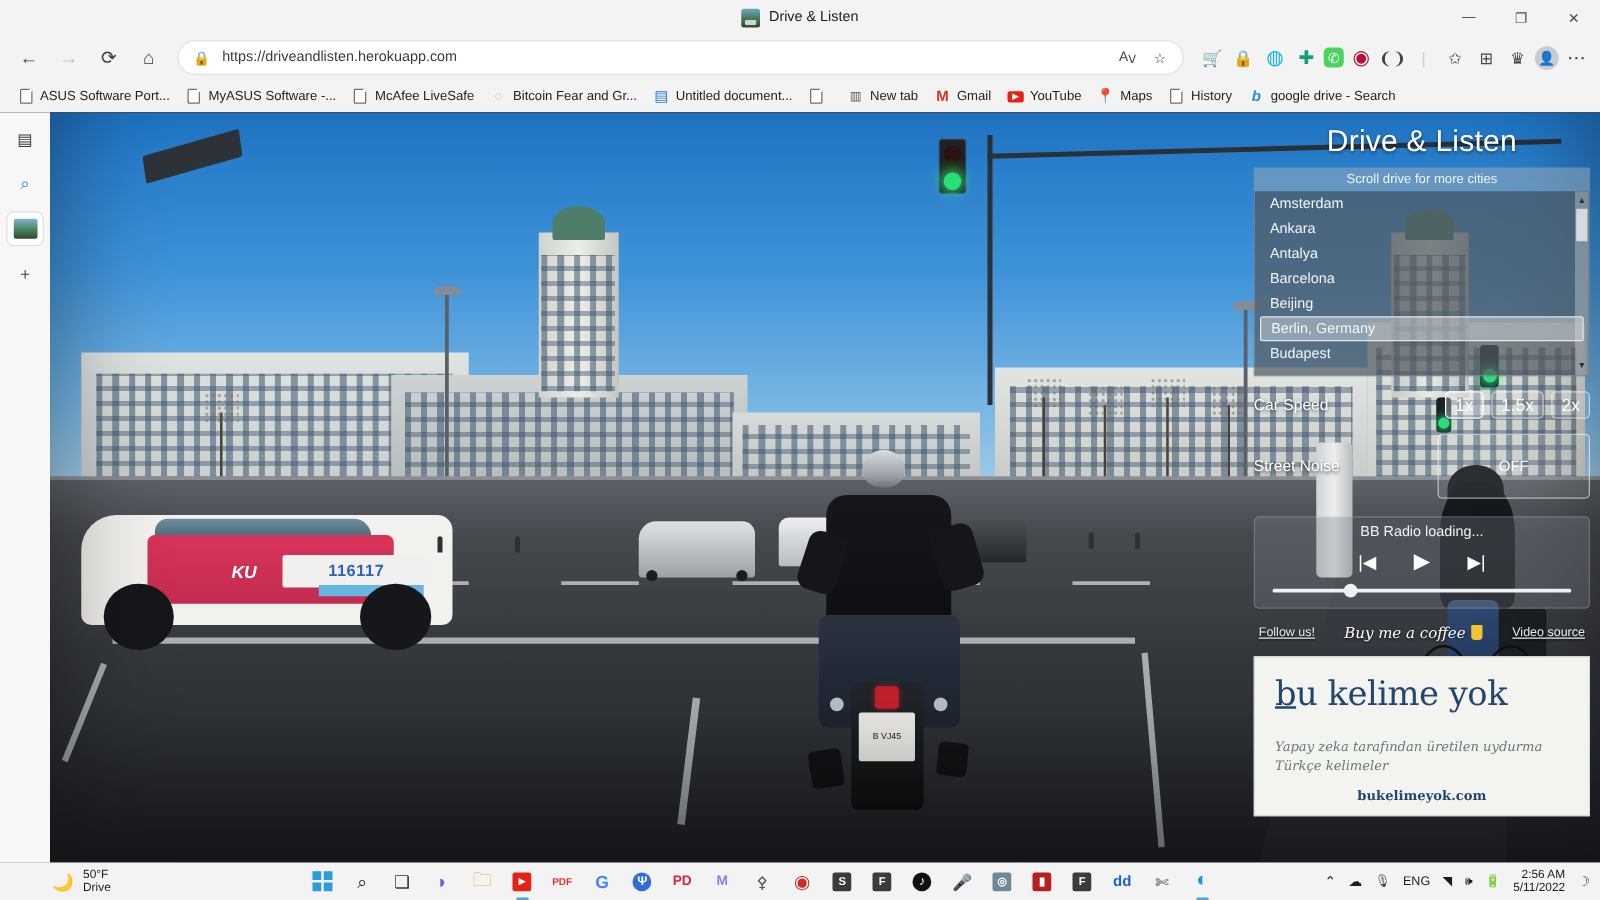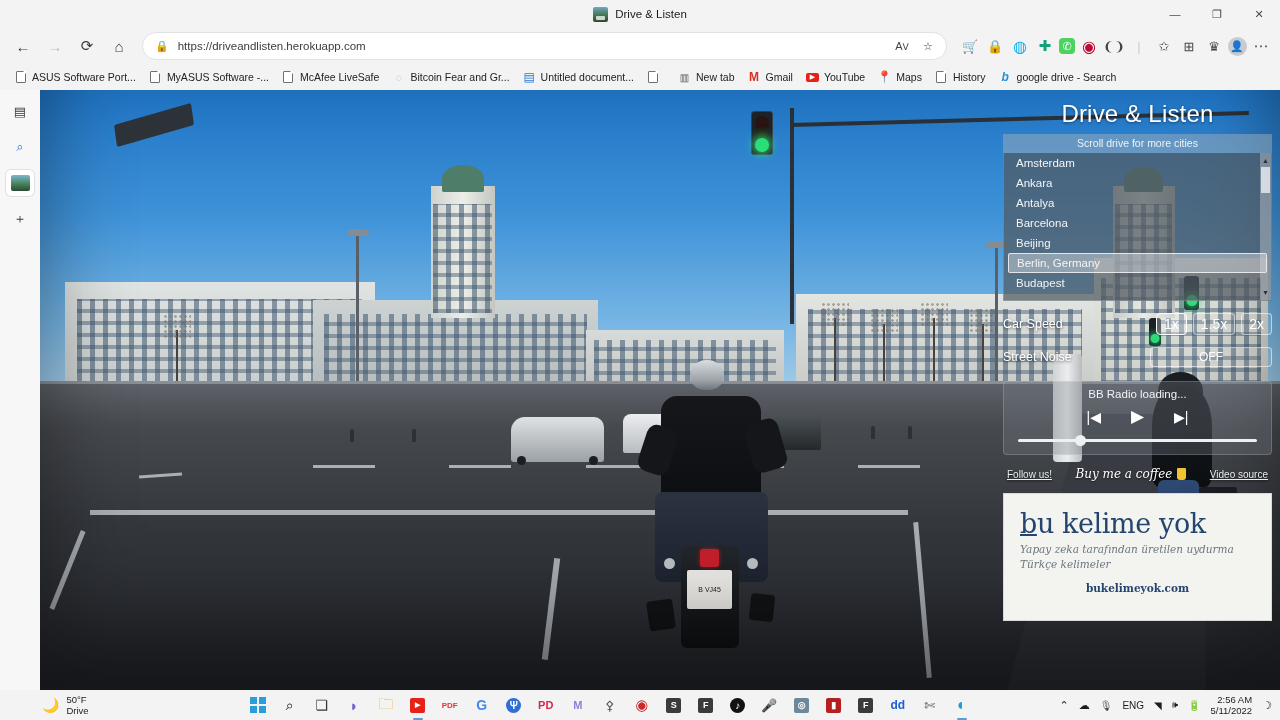--- a/index.html
+++ b/index.html
@@ -338,21 +338,21 @@
   .dl-label { font-size: 12.5px; color:#fff; text-shadow: 0 1px 3px rgba(0,0,0,.6); }
   .speed-group { display:flex; gap: 6px; }
   .speed-btn {
     min-width: 30px; text-align:center; font-size: 14px; color:#fff;
     border: 1px solid rgba(255,255,255,.55); border-radius: 4px; padding: 2px 7px;
     background: rgba(255,255,255,.10);
   }
   .speed-btn.active { background: rgba(255,255,255,.30); border-color:#fff; }
   .noise-btn {
     width: 122px; text-align:center; font-size: 12px; color:#fff;
-    border: 1px solid rgba(255,255,255,.55); border-radius: 4px; padding: 2px 0;
+    border: 1px solid rgba(255,255,255,.55); border-radius: 4px; padding: 18px 0;
     background: rgba(255,255,255,.08);
   }
 
   .radio {
     margin-top: 14px; background: rgba(120,128,136,.33);
     border: 1px solid rgba(255,255,255,.18); border-radius: 4px; padding: 6px 14px 12px;
   }
   .radio-status { text-align:center; font-size: 11.5px; color:#f0f3f5; margin-bottom: 6px; }
   .radio-ctrls { display:flex; align-items:center; justify-content:center; gap: 30px; margin-bottom: 12px; }
   .rc { color:#fff; font-size: 14px; }
@@ -367,21 +367,21 @@
   .coffee-txt { font-size: 12px; color:#fff; font-family:"DejaVu Serif", serif; font-style: italic; text-shadow: 0 1px 2px rgba(0,0,0,.7); }
   .cup { width: 9px; height: 12px; background: #f2c230; border-radius: 1px 1px 3px 3px; }
 
   .ad {
     margin-top: 12px; background: #f3f4f0; border: 1px solid #d9dad5; height: 128px;
     padding: 14px 16px 28px; position: relative;
   }
   .ad-title { font-family:"DejaVu Serif", serif; font-size: 27px; color: #23456e; letter-spacing: -.4px; }
   .ad-title u { text-decoration-thickness: 2px; }
   .ad-sub { font-family:"DejaVu Serif", serif; font-style: italic; font-size: 10.5px;
-    color: #6c7580; line-height: 15px; margin-top: 3px; }
+    color: #6c7580; line-height: 15px; margin-top: 20px; }
   .ad-url { text-align:center; font-family:"DejaVu Serif", serif; font-weight: bold;
     font-size: 10.5px; color:#23456e; margin-top: 10px; }
 
   
   .taskbar {
     position: absolute; left:0; bottom:0; width: 1280px; height: 30px;
     background: rgba(243,243,243,.97); display:flex; align-items:center;
     font-size: 10px; color:#1c1c1c;
   }
   .weather { display:flex; align-items:center; gap:7px; padding-left: 42px; width: 160px; }
@@ -583,20 +583,32 @@
         <div class="lane" style="left:22%;top:62.5%;width:5%;height:3px;"></div>
         <div class="lane" style="left:33%;top:62.5%;width:5%;height:3px;"></div>
         <div class="lane" style="left:44%;top:62.5%;width:5%;height:3px;"></div>
         <div class="lane" style="left:55%;top:62.5%;width:5%;height:3px;"></div>
         <div class="lane" style="left:66%;top:62.5%;width:5%;height:3px;"></div>
         <div class="lane" style="left:4%;top:70%;width:66%;height:5px;"></div>
         <div class="lane" style="left:41%;top:78%;width:6px;height:17%;transform:rotate(7deg)"></div>
         <div class="lane" style="left:71%;top:72%;width:5px;height:26%;transform:rotate(-5deg)"></div>
         <div class="lane" style="left:2%;top:73%;width:5px;height:14%;transform:rotate(22deg)"></div>
 
+        <div class="taxi">
+          <div class="taxi-body">
+            <div class="taxi-glass"></div>
+            <div class="taxi-panel">
+              <span class="taxi-ku">KU</span>
+            </div>
+            <div class="taxi-num">116117</div>
+            <div class="taxi-blue"></div>
+          </div>
+          <div class="wheel w1"></div>
+          <div class="wheel w2"></div>
+        </div>
 
         <div class="car-silver"></div>
         <div class="car-white2"></div>
         <div class="van"></div>
         <div class="car-dark"></div>
 
         <div class="ped" style="left:25%;top:56.5%"></div>
         <div class="ped" style="left:30%;top:56.5%"></div>
         <div class="ped" style="left:67%;top:56%"></div>
         <div class="ped" style="left:70%;top:56%"></div>

